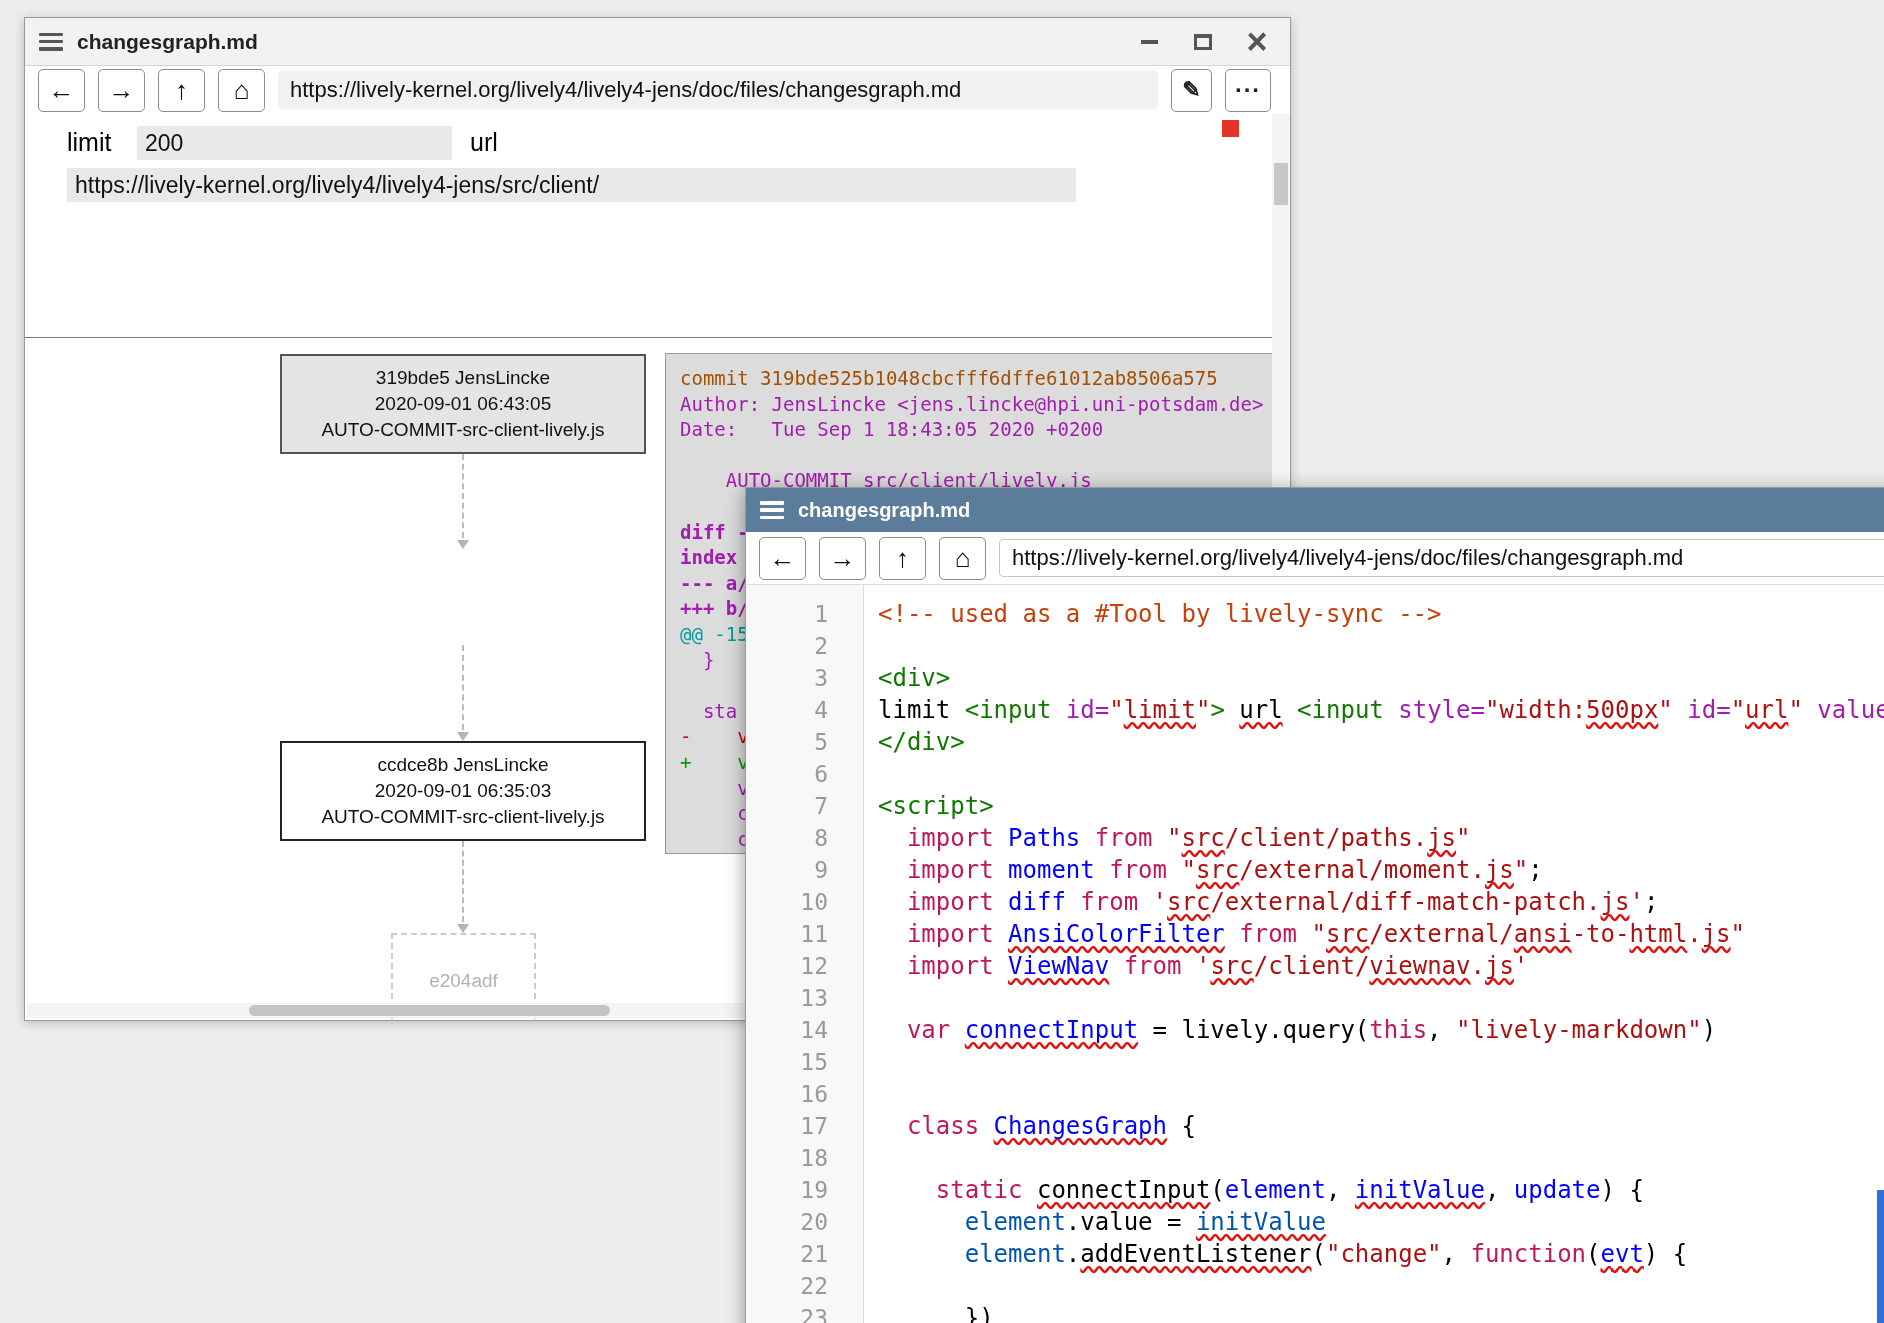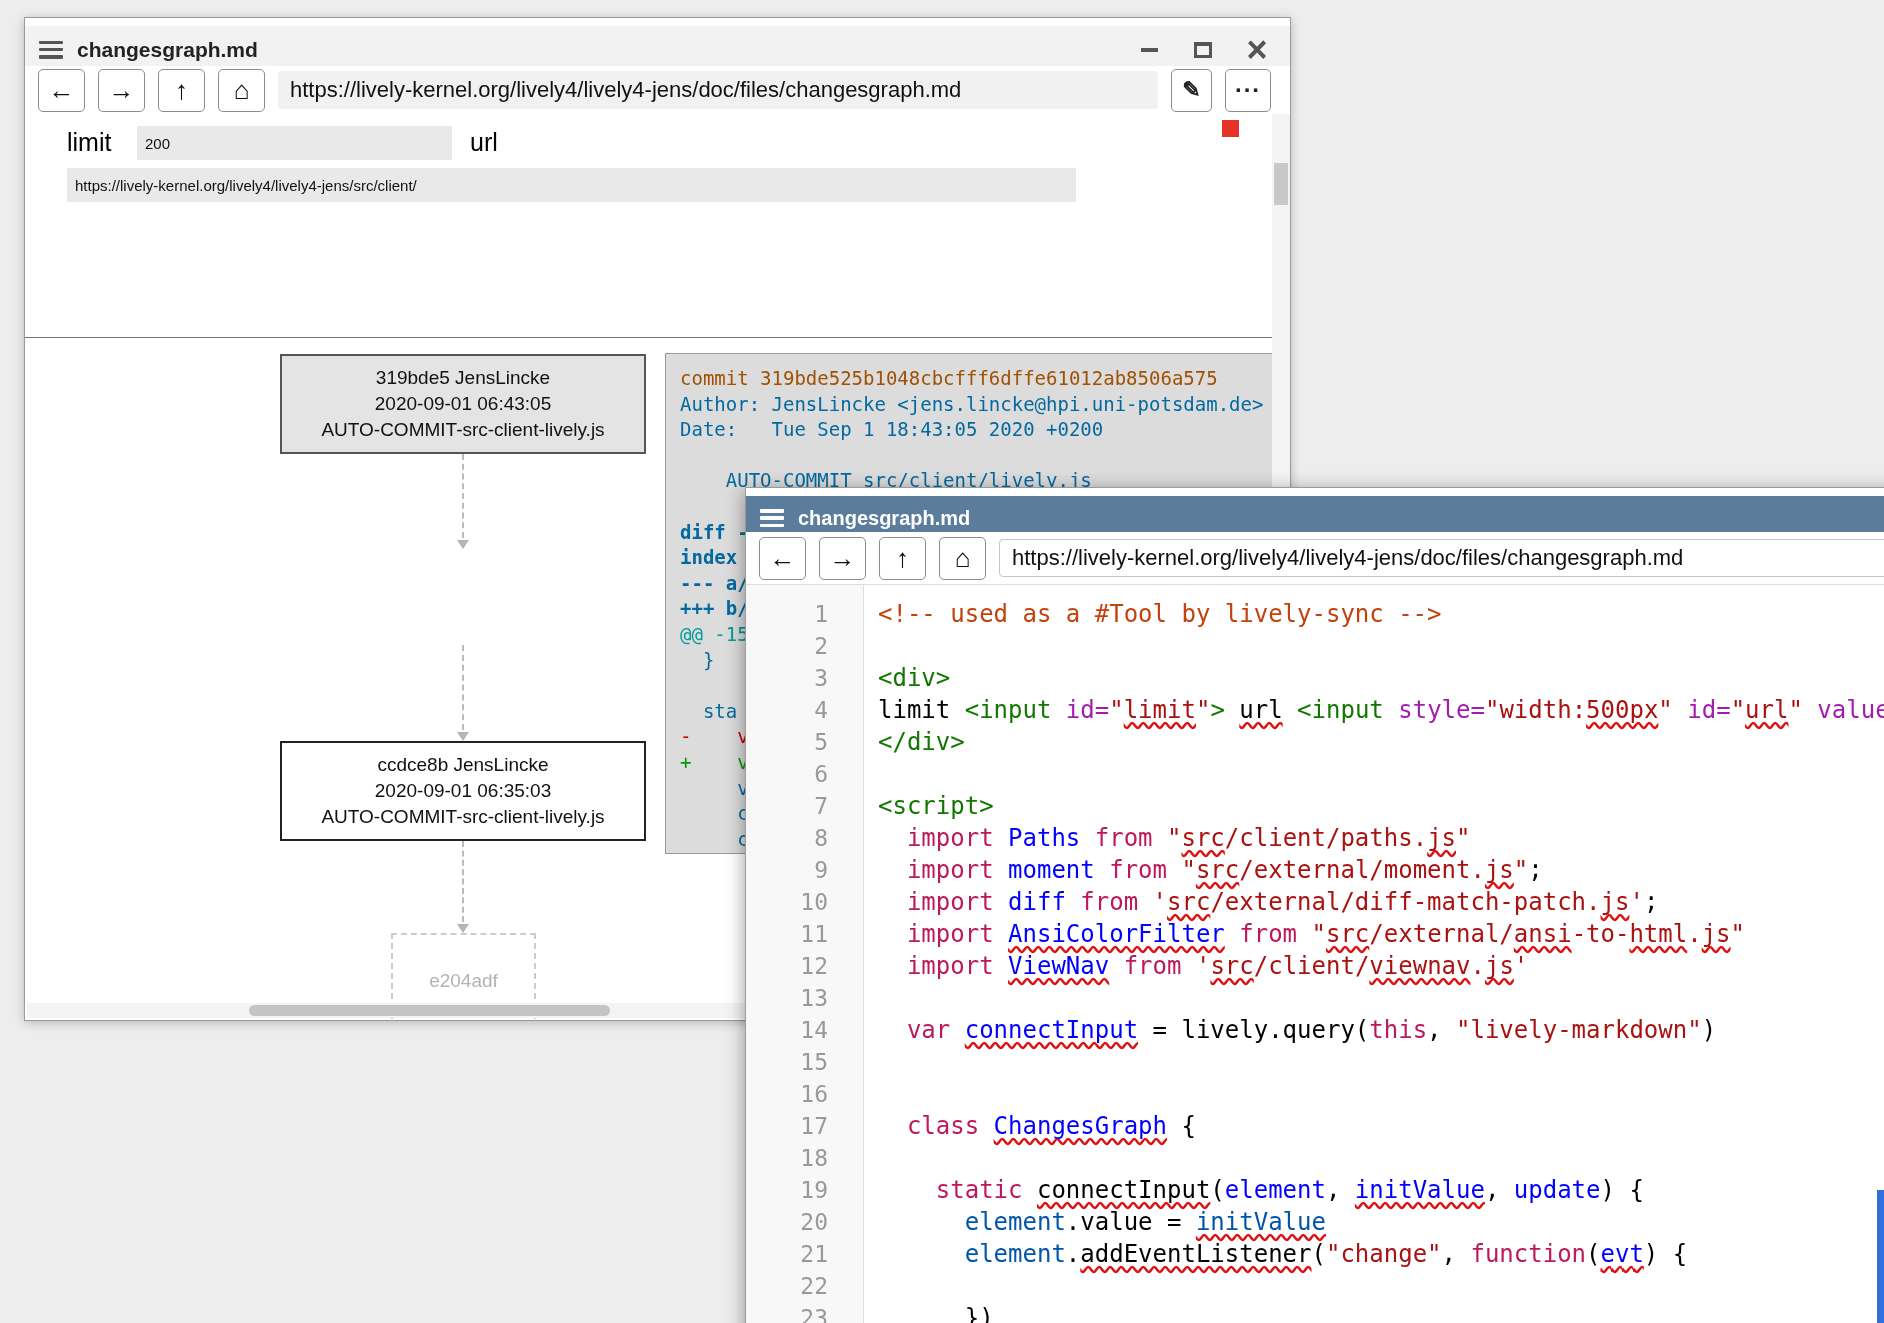--- a/index.html
+++ b/index.html
@@ -4,21 +4,21 @@
 <style>
   * { margin:0; padding:0; box-sizing:border-box; }
   html,body { width:1884px; height:1323px; overflow:hidden; background:#ededed;
               font-family:"Liberation Sans",sans-serif; position:relative; }
 
   .window { position:absolute; background:#fff; border:1px solid #9a9a9a; }
   #win-back  { left:24px; top:17px; width:1267px; height:1004px; box-shadow:0 2px 10px rgba(0,0,0,.22); z-index:1; }
   #win-front { left:745px; top:487px; width:1560px; height:1000px; box-shadow:0 4px 18px rgba(0,0,0,.4); z-index:2; }
 
   
-  .titlebar { position:absolute; left:0; top:8px; right:0; height:48px; background:#f2f2f2;
+  .titlebar { position:absolute; left:0; top:0; right:0; height:48px; background:#f2f2f2;
               border-bottom:1px solid #d5d5d5; display:flex; align-items:center; }
   #win-front .titlebar { height:44px; background:#5b7d9b; border-bottom:none; }
   .hamburger { width:24px; height:18px; margin-left:14px; display:flex; flex-direction:column; justify-content:space-between; }
   .hamburger i { display:block; height:3.5px; background:#555; border-radius:1px; }
   #win-front .hamburger i { background:#fff; }
   .wtitle { margin-left:14px; font-size:21px; font-weight:bold; color:#222; }
   #win-front .wtitle { color:#fff; font-size:20px; }
   .win-controls { margin-left:auto; display:flex; align-items:center; gap:28px; margin-right:20px; }
   .ctl { width:26px; height:26px; display:flex; align-items:center; justify-content:center; color:#555; }
   .ctl-min i  { width:17px; height:4px; background:#555; }
@@ -39,21 +39,21 @@
   .iconbtn { width:41px; height:43px; border:1px solid #8d8d8d; border-radius:5px; background:#fff;
              display:flex; align-items:center; justify-content:center; font-size:22px; font-weight:bold;
              color:#222; margin-left:13px; flex:none; }
   .morebtn { width:46px; letter-spacing:2px; font-size:24px; line-height:10px; padding-bottom:12px; }
 
   
   .formarea { position:absolute; left:0; right:19px; top:96px; height:223px; background:#fff; }
   .form-label { position:absolute; font-size:25px; color:#000; }
   #limit-label { left:42px; top:14px; }
   #url-label   { left:445px; top:14px; }
-  .finput { position:absolute; height:34px; background:#e9e9e9; border:none; font-size:15px; color:#111;
+  .finput { position:absolute; height:34px; background:#e9e9e9; border:none; font-size:23px; color:#111;
             padding:0 8px; font-family:"Liberation Sans",sans-serif; }
   #limit-input { left:112px; top:12px; width:315px; }
   #url-input   { left:42px;  top:54px; width:1009px; }
   .red-badge { position:absolute; right:32px; top:6px; width:17px; height:17px; background:#e53327; }
 
   
   .graph-pane { position:absolute; left:0; right:0; top:319px; bottom:1px; border-top:1px solid #777;
                 overflow:hidden; background:#fff; }
   .gnode { position:absolute; text-align:center; font-size:19px; background:#fff; }
   .gnode.commit { left:255px; width:366px; height:100px; border:2px solid #222;
@@ -64,21 +64,21 @@
   #gnode1 { top:16px; }  #gstub1 { top:211px; }  #gnode2 { top:403px; }  #gstub2 { top:595px; }
   .gedge { position:absolute; left:437px; width:0; border-left:2px dashed #bbb; }
   .gedge:after { content:""; position:absolute; left:-7px; bottom:-11px; border:6px solid transparent;
                  border-top:9px solid #b5b5b5; border-bottom:none; }
   #gedge1 { top:116px; height:84px; } #gedge2 { top:307px; height:85px; } #gedge3 { top:503px; height:81px; }
 
   
   .commit-pane { position:absolute; left:640px; top:335px; width:610px; height:501px; background:#dcdcdc;
                  border:1px solid #999; font-family:"DejaVu Sans Mono",monospace; font-size:19px;
                  padding:12px 0 0 14px; overflow:hidden; z-index:3; }
-  .cp-line { height:25.6px; line-height:25.6px; white-space:pre; color:#0369a1; }
+  .cp-line { height:25.6px; line-height:25.6px; white-space:pre; color:#a21caf; }
   .cp-line.orange { color:#a05000; }
   .cp-line.bold   { font-weight:bold; }
   .cp-line.cyan   { color:#00999b; }
   .cp-line.red    { color:#cc0000; }
   .cp-line.green  { color:#009900; }
 
   
   .vscroll { position:absolute; top:96px; right:0; width:18px; bottom:3px; background:#f4f4f4; z-index:6; }
   .vscroll .thumb { position:absolute; left:2px; right:2px; top:49px; height:42px; background:#c8c8c8; }
   .hscroll { position:absolute; left:2px; right:20px; bottom:2px; height:15px; background:#f4f4f4; z-index:6; }

